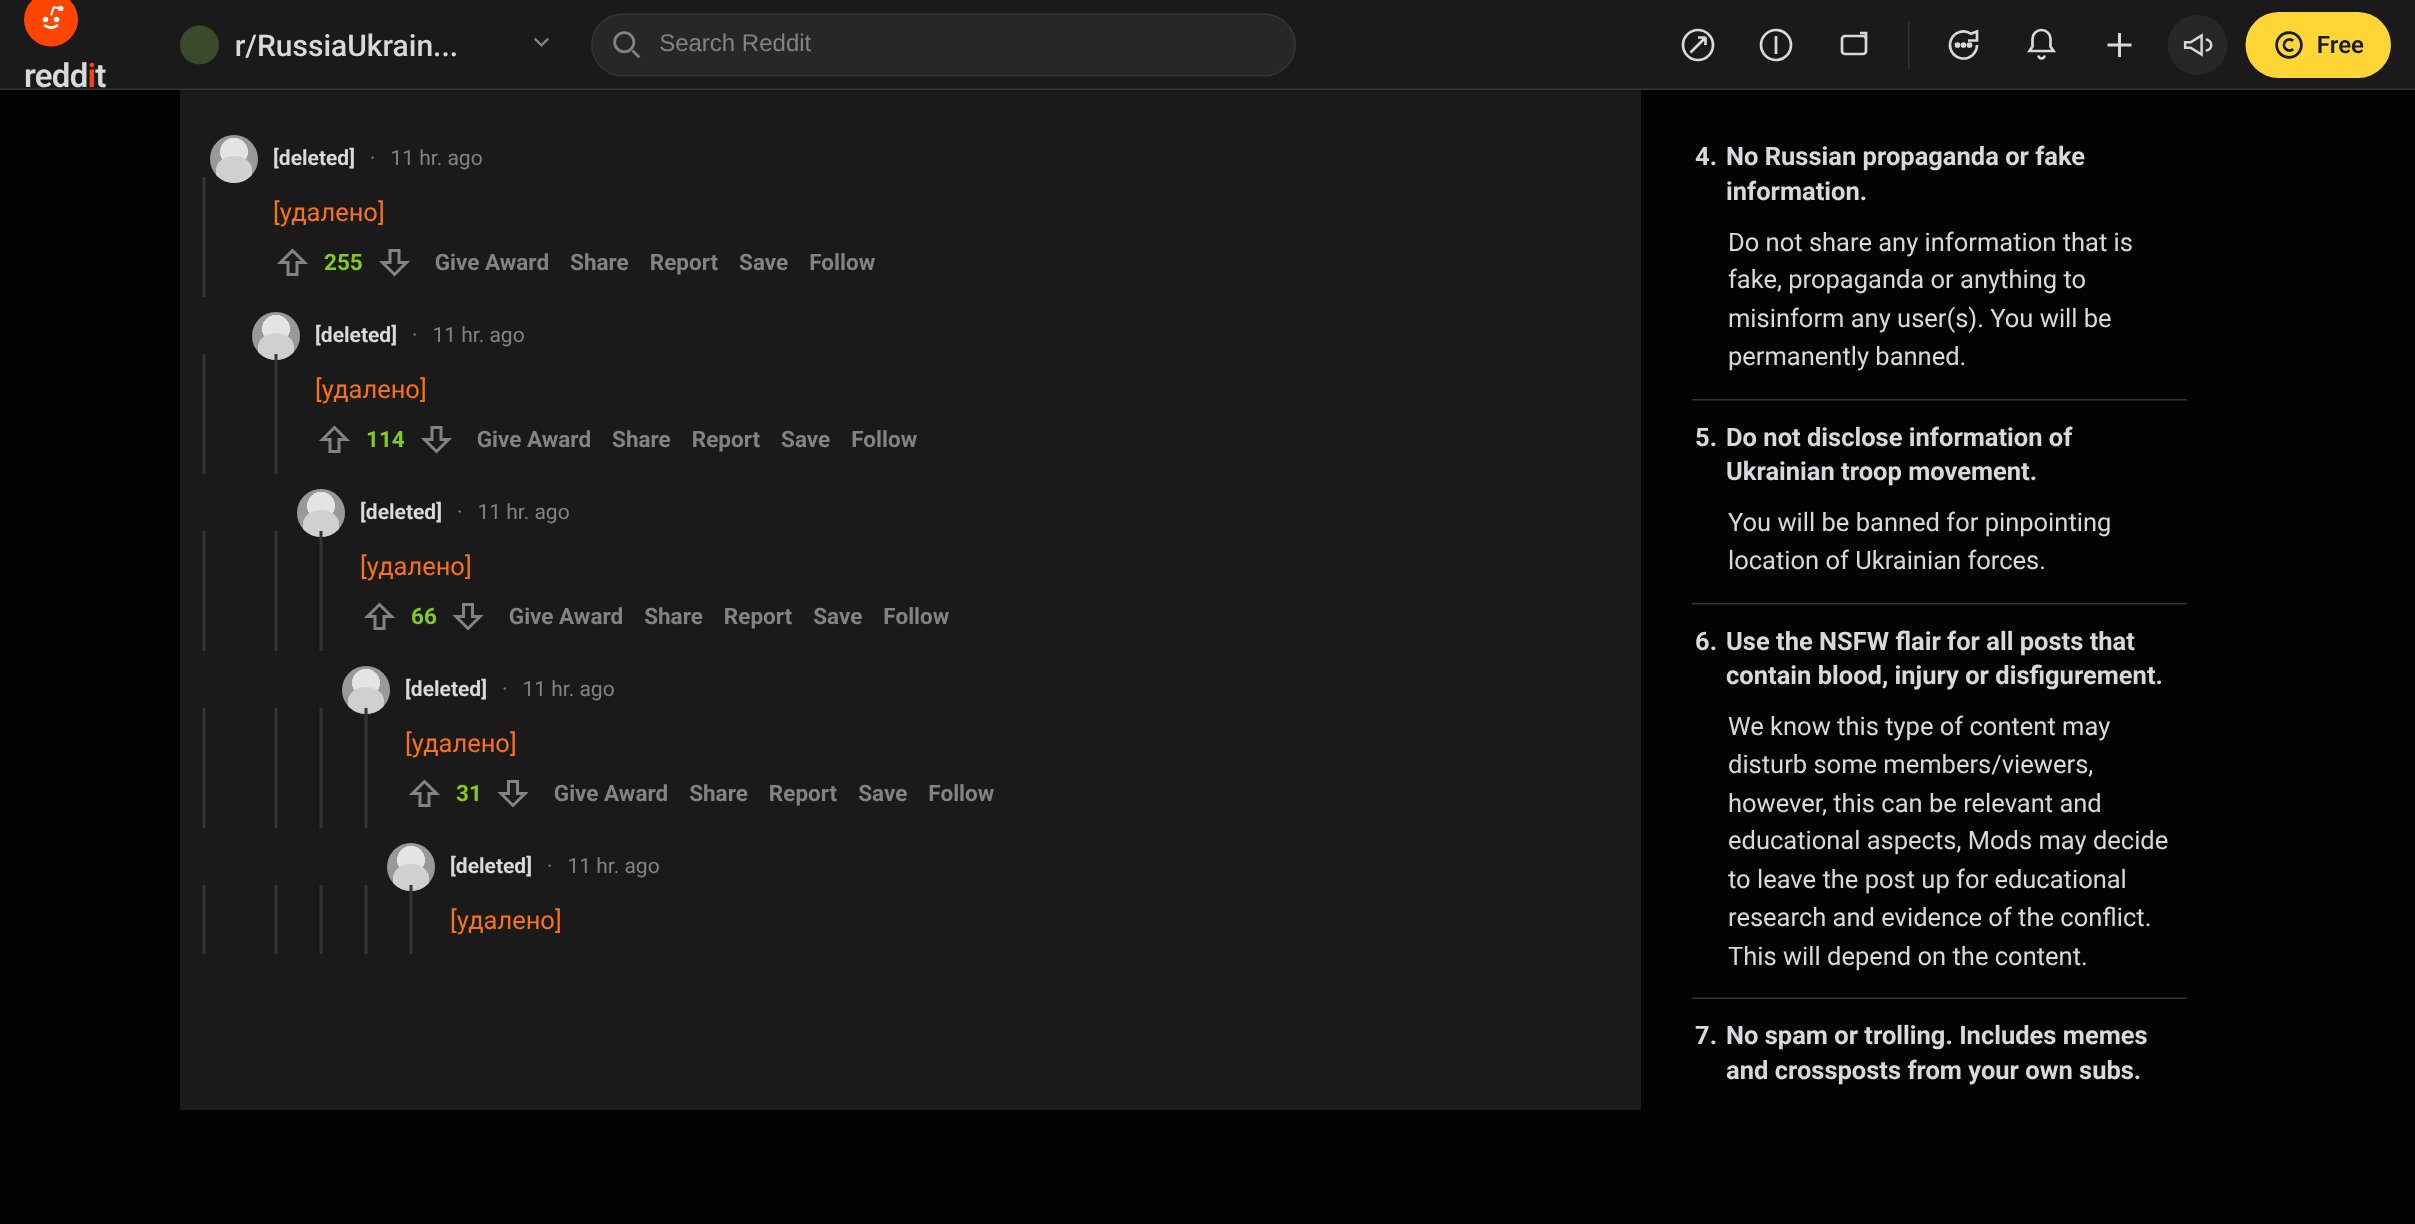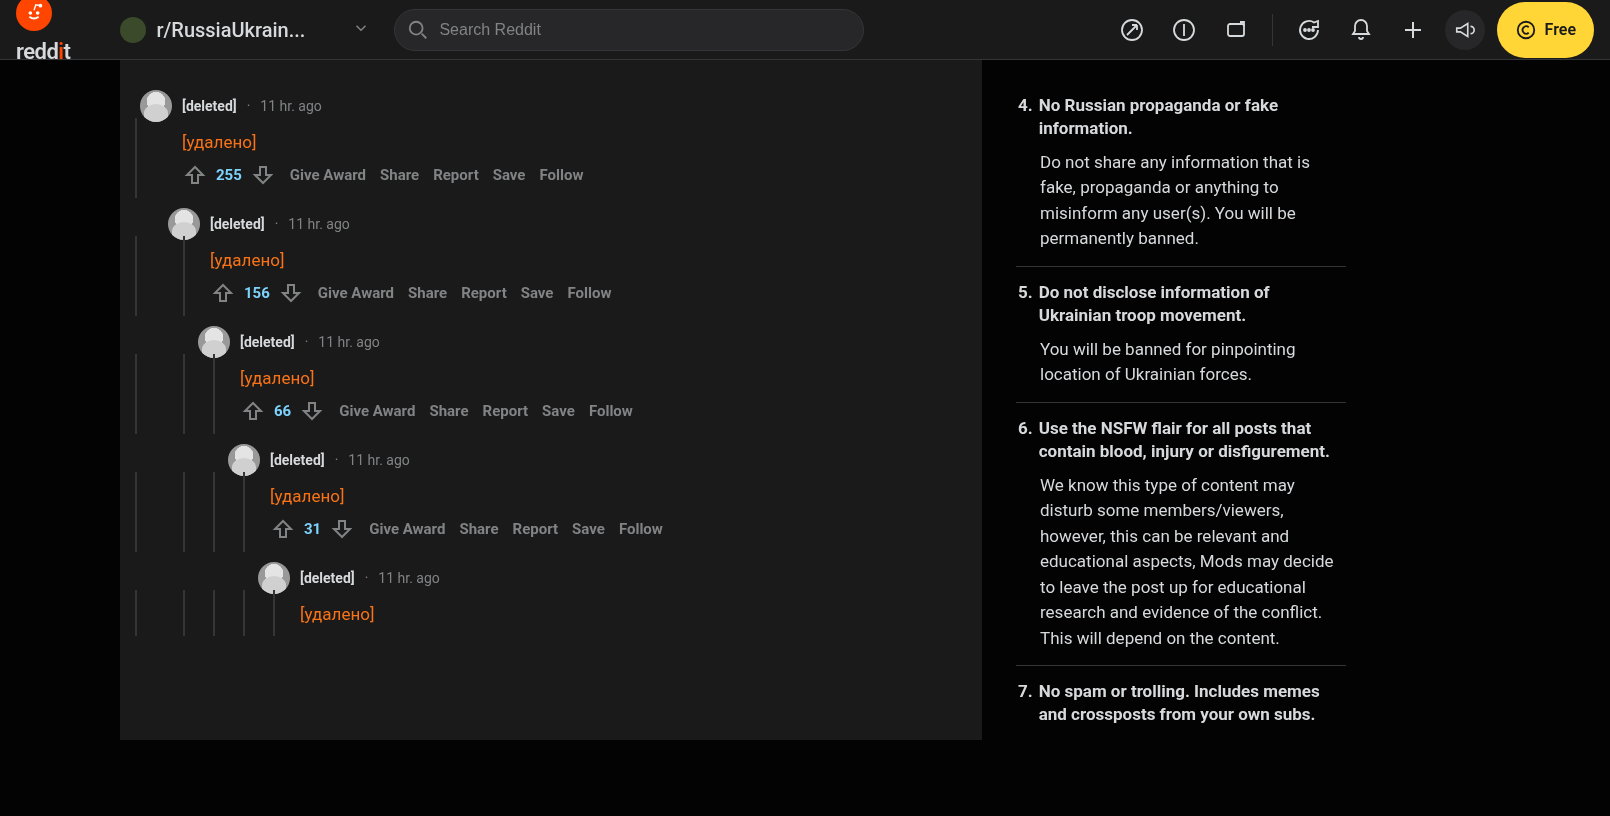--- a/index.html
+++ b/index.html
@@ -64,46 +64,46 @@
 .hdr-spacer { flex: 1; }
 .hdr-icons { display: flex; align-items: center; gap: 12px; }
 .hdr-icon {
   width: 40px; height: 40px; display: flex; align-items: center; justify-content: center;
   cursor: pointer; border-radius: 4px;
 }
 .hdr-icon.pill { background: #272729; border-radius: 999px; }
 .divider-v { width: 1px; height: 32px; background: #343536; margin: 0 4px; }
 .free-btn {
   background: #ffd635; color: #1a1a1b;
-  height: 56px; padding: 0 18px; border-radius: 999px;
+  height: 44px; padding: 0 18px; border-radius: 999px;
   display: flex; align-items: center; gap: 8px;
   font-weight: 600; font-size: 16px; cursor: pointer;
 }
 .main { display: flex; padding-left: 120px; }
-.comments-col { width: 862px; background: #1a1a1b; padding-top: 20px; }
+.comments-col { width: 974px; background: #1a1a1b; padding-top: 20px; }
 .comment { position: relative; }
 .comment-head { display: flex; align-items: center; gap: 10px; }
 .avatar {
   width: 32px; height: 32px; border-radius: 50%;
   background: radial-gradient(circle at 50% 35%, #e4e4e4 35%, #999 36%);
   display: flex; align-items: flex-end; justify-content: center;
   overflow: hidden;
 }
 .avatar::after {
   content: ""; width: 24px; height: 18px; border-radius: 50% 50% 0 0;
   background: #d0d0d0;
 }
 .author { font-size: 14px; font-weight: 700; color: #d7dadc; cursor: pointer; }
 .dot { color: #818384; font-size: 14px; }
 .time { color: #818384; font-size: 14px; cursor: pointer; }
 .body { font-size: 17px; color: #f97316; margin: 10px 0 2px 0; }
 .actions { display: flex; align-items: center; gap: 14px; margin-top: 10px; color: #818384; }
 .vote-group { display: flex; align-items: center; gap: 8px; }
 .arrow { width: 26px; height: 26px; cursor: pointer; display: flex; align-items: center; justify-content: center; }
-.score { font-size: 15px; font-weight: 700; color: #7dd3fc; }
+.score { font-size: 15px; font-weight: 700; color: #84cc16; }
 .act { font-size: 15px; font-weight: 700; color: #818384; cursor: pointer; }
 .thread-line { position: absolute; left: 15px; top: 38px; bottom: 0; width: 2px; background: #343536; cursor: pointer; }
 .lvl0 { padding: 10px 16px 10px 20px; }
 .lvl1 { padding: 10px 16px 10px 48px; }
 .lvl2 { padding: 10px 16px 10px 78px; }
 .lvl3 { padding: 10px 16px 10px 108px; }
 .lvl4 { padding: 10px 16px 10px 138px; }
 .rightbar { width: 330px; margin-left: 34px; padding-top: 20px; color: #d7dadc; }
 .rule { border-top: 1px solid #343536; padding: 14px 0 14px 2px; }
 .rule:first-child { border-top: none; }
@@ -250,21 +250,21 @@
       </div>
       <div style="padding-left:42px">
         <div class="body">[удалено]</div>
         <div class="actions">
           <div class="vote-group">
             <span class="arrow">
                 <svg width="24" height="24" viewBox="0 0 24 24" fill="none" stroke="#818384" stroke-width="2">
                   <path d="M12 4 L4 12 H9 V20 H15 V12 H20 Z"></path>
                 </svg>
               </span>
-            <span class="score">156</span>
+            <span class="score">114</span>
             <span class="arrow">
                 <svg width="24" height="24" viewBox="0 0 24 24" fill="none" stroke="#818384" stroke-width="2">
                   <path d="M12 20 L4 12 H9 V4 H15 V12 H20 Z"></path>
                 </svg>
               </span>
           </div>
           <span class="act">Give Award</span>
           <span class="act">Share</span>
           <span class="act">Report</span>
           <span class="act">Save</span>

